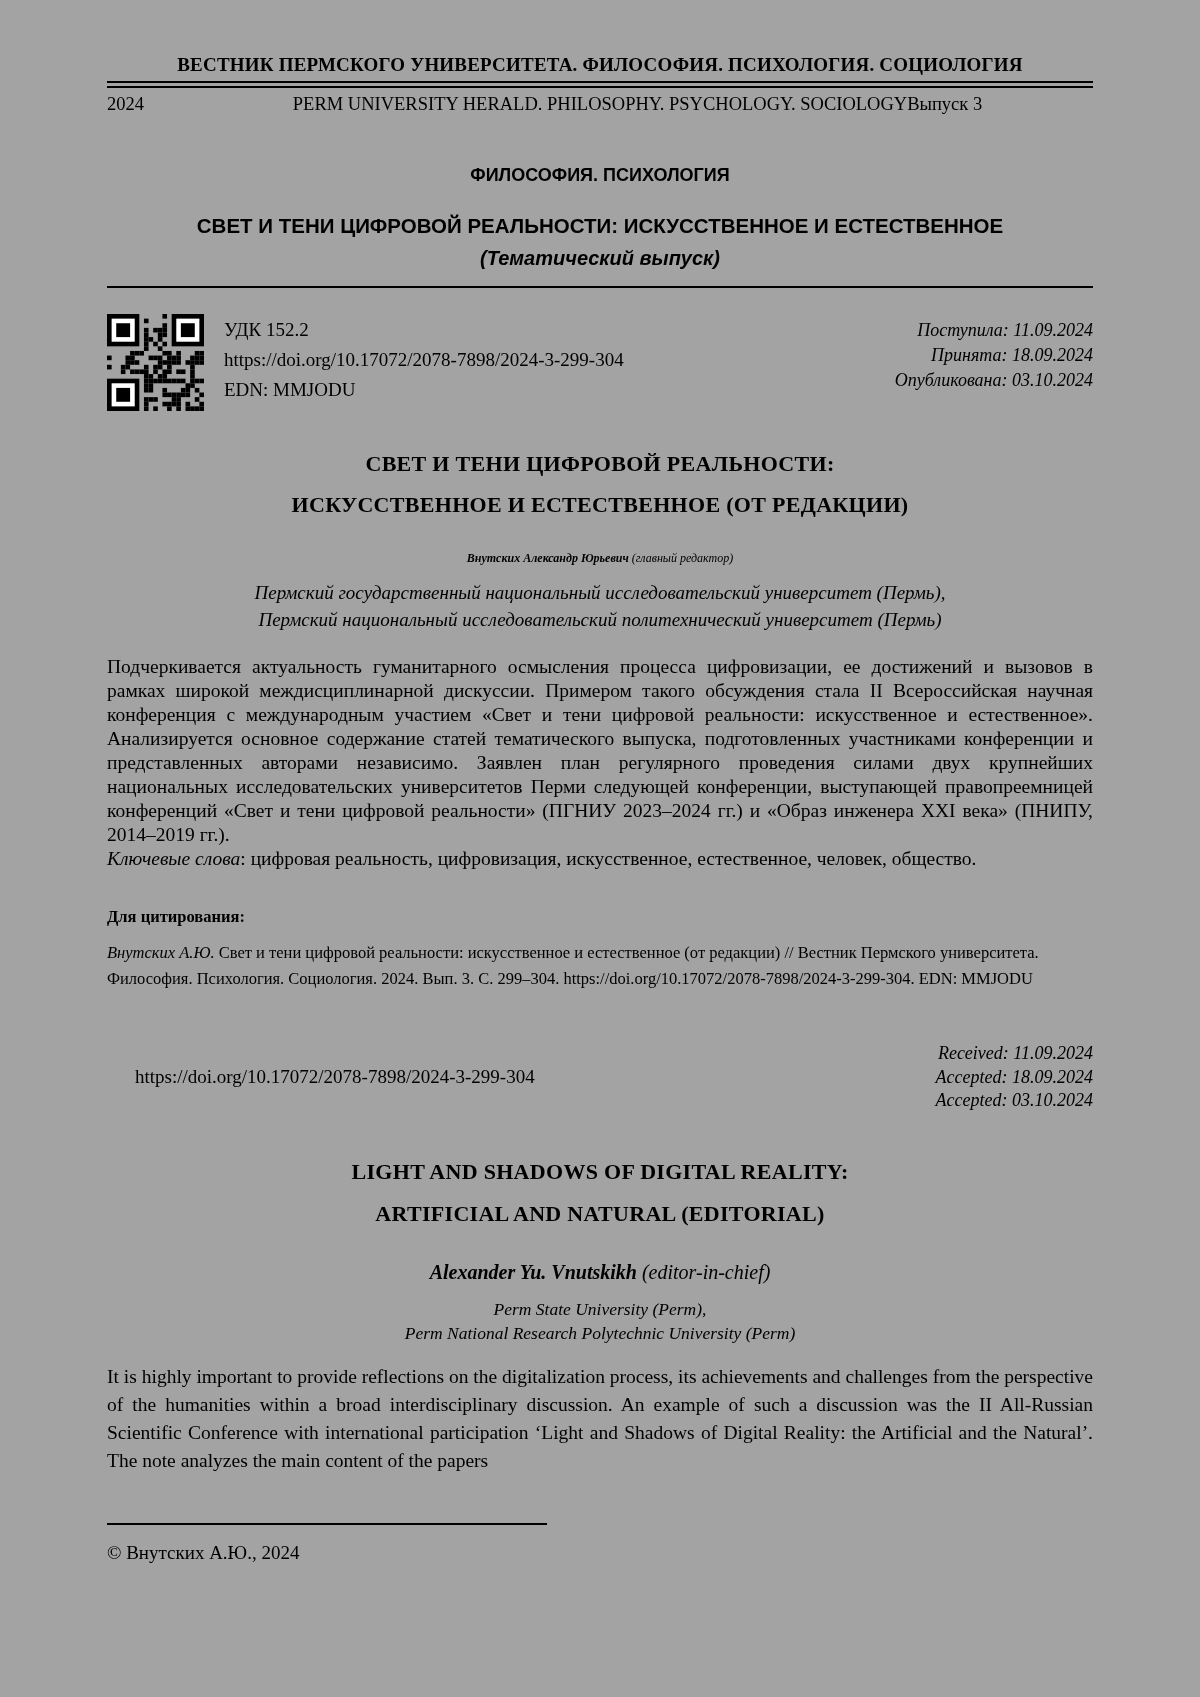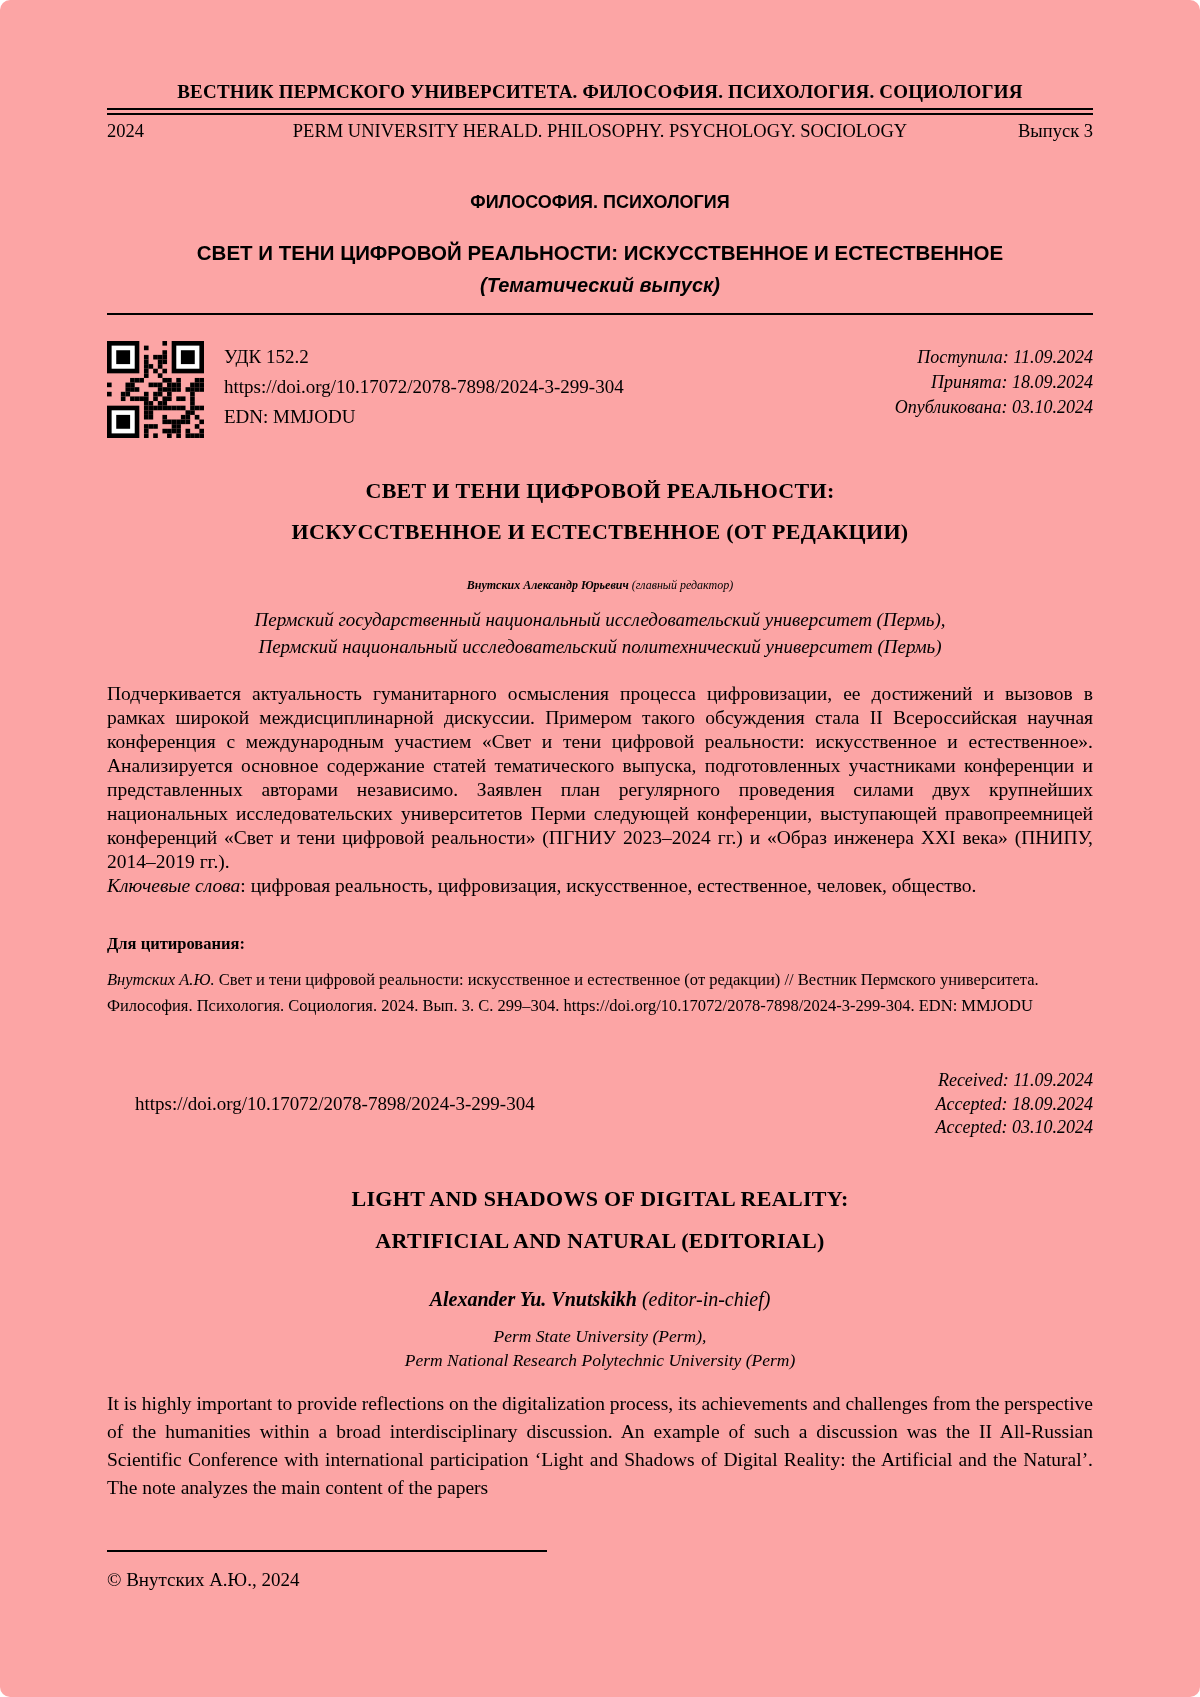--- a/index.html
+++ b/index.html
@@ -1,40 +1,39 @@
 <!DOCTYPE html>
 <html lang="ru"><head>
 <meta charset="utf-8">
 <style>
   html,body{margin:0;padding:0;background:#fff;}
   .page{
     position:relative;
     width:1200px;height:1697px;
-    background:#fca5a5;color:#000;
+    background:#a3a3a3;color:#000;
     font-family:"Liberation Serif","DejaVu Serif",serif;
     overflow:hidden;
     box-sizing:border-box;
-    padding-top:80px;
-    border-radius:10px;
+    padding-top:53px;
   }
   .content{margin:0 107px;width:986px;}
 
   
   .jr-title{
     text-align:center;font-weight:bold;font-size:19px;line-height:23px;
     font-family:"Liberation Serif",serif;letter-spacing:.2px;
   }
   .double-rule{margin-top:5px;height:3px;border-top:2px solid #000;border-bottom:2px solid #000;}
   .jr-row{
     display:grid;grid-template-columns:1fr auto 1fr;align-items:baseline;
     padding-top:6px;font-size:18.5px;
   }
   .jr-row .left{text-align:left;}
   .jr-row .center{text-align:center;}
-  .jr-row .right{text-align:right;}
+  .jr-row .right{}
 
   
   .sec-heading{
     margin-top:50px;text-align:center;
     font-family:"Liberation Sans","DejaVu Sans",sans-serif;
     font-weight:bold;font-size:18px;
   }
   .theme-title{
     margin-top:27px;text-align:center;
     font-family:"Liberation Sans","DejaVu Sans",sans-serif;

